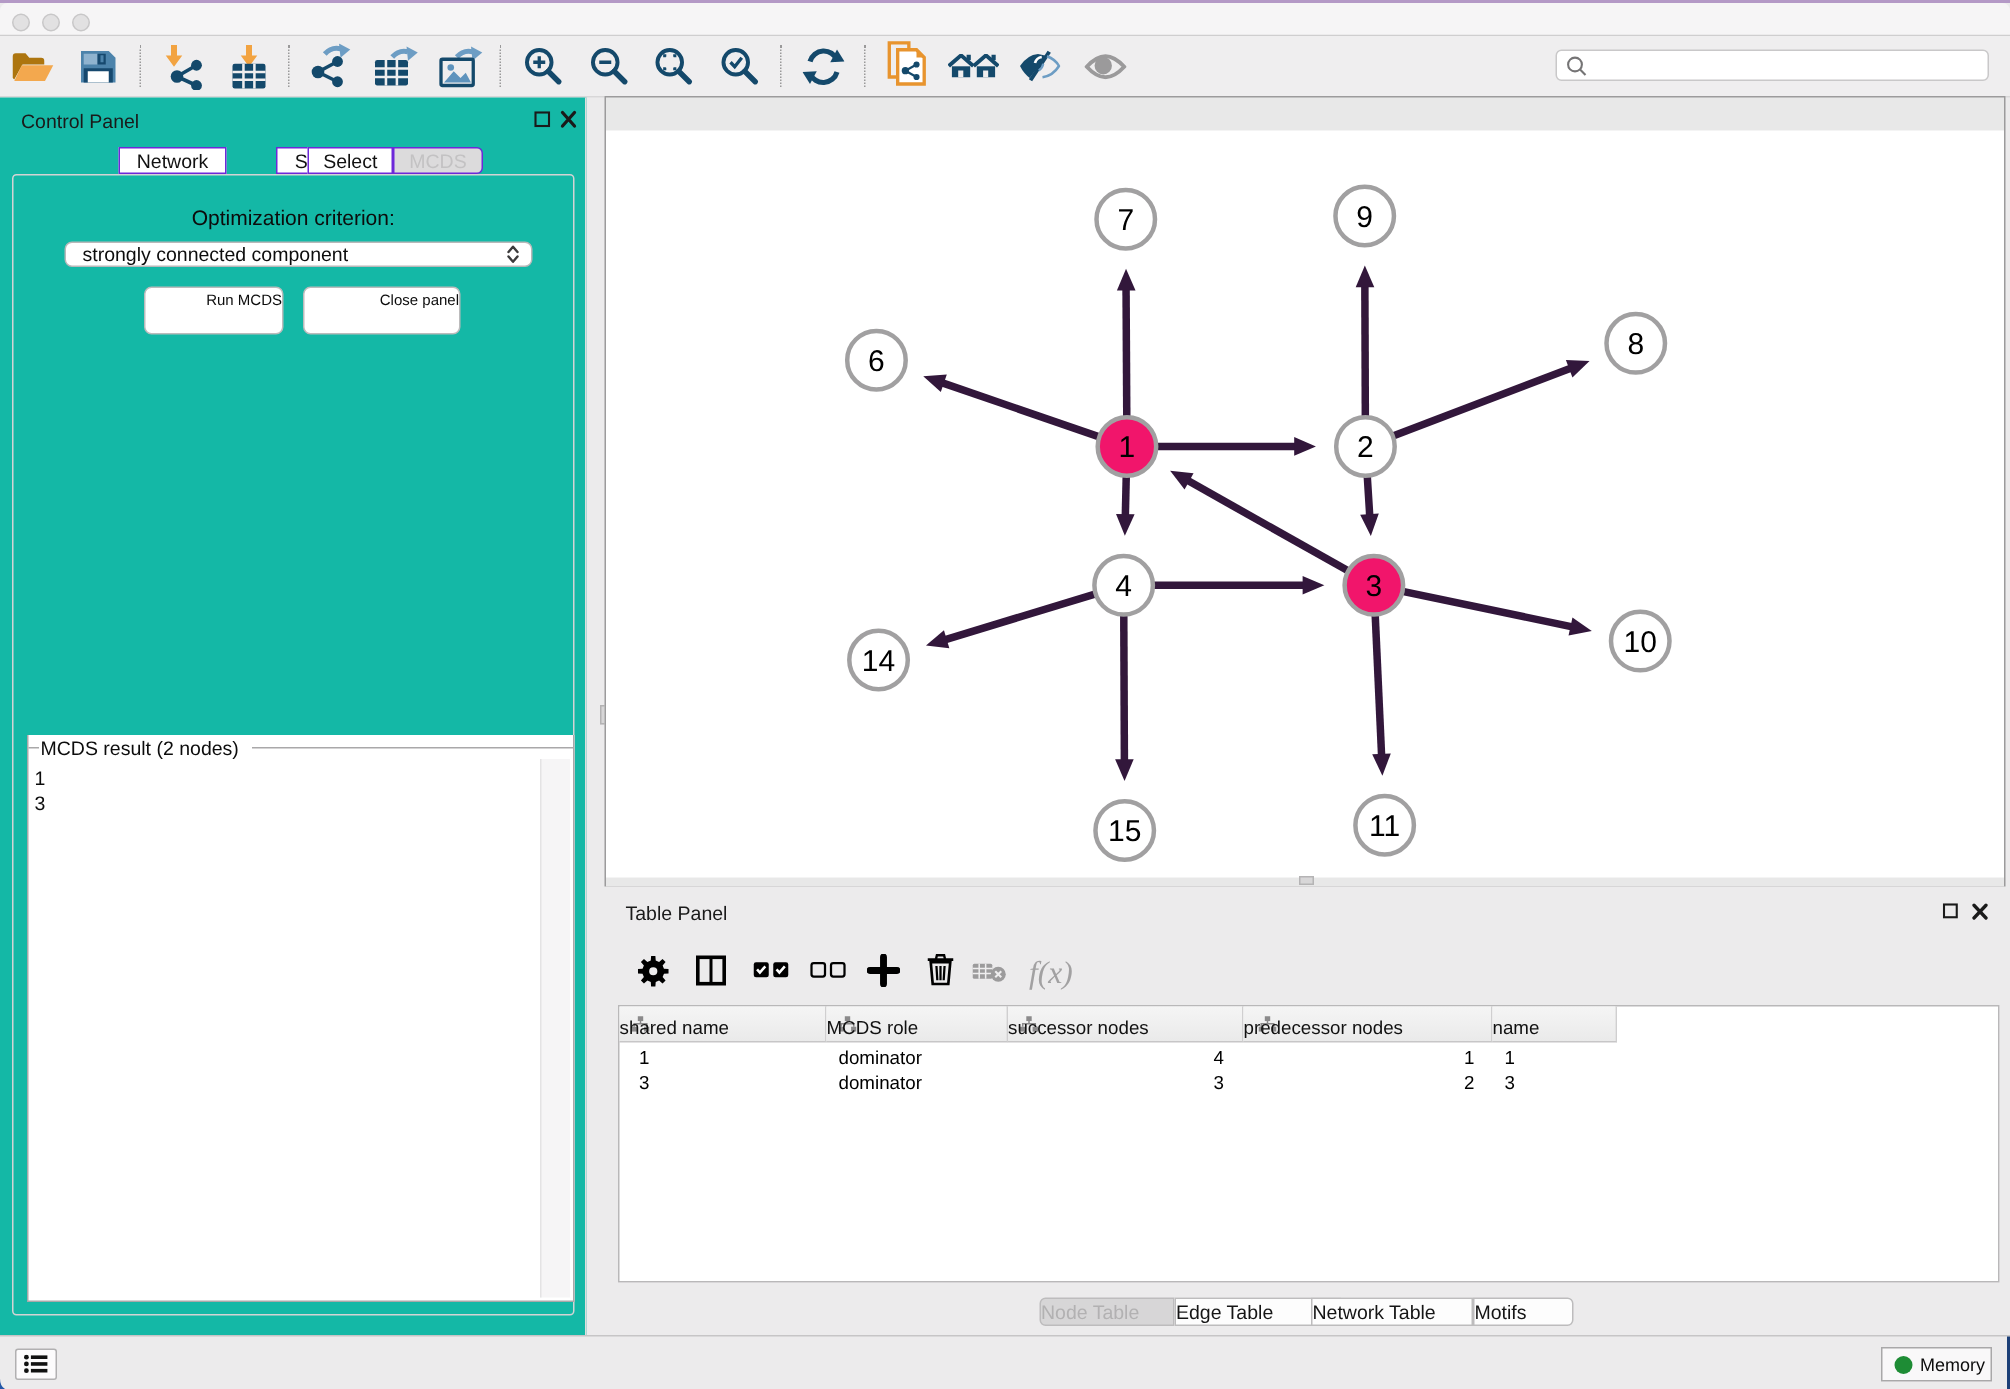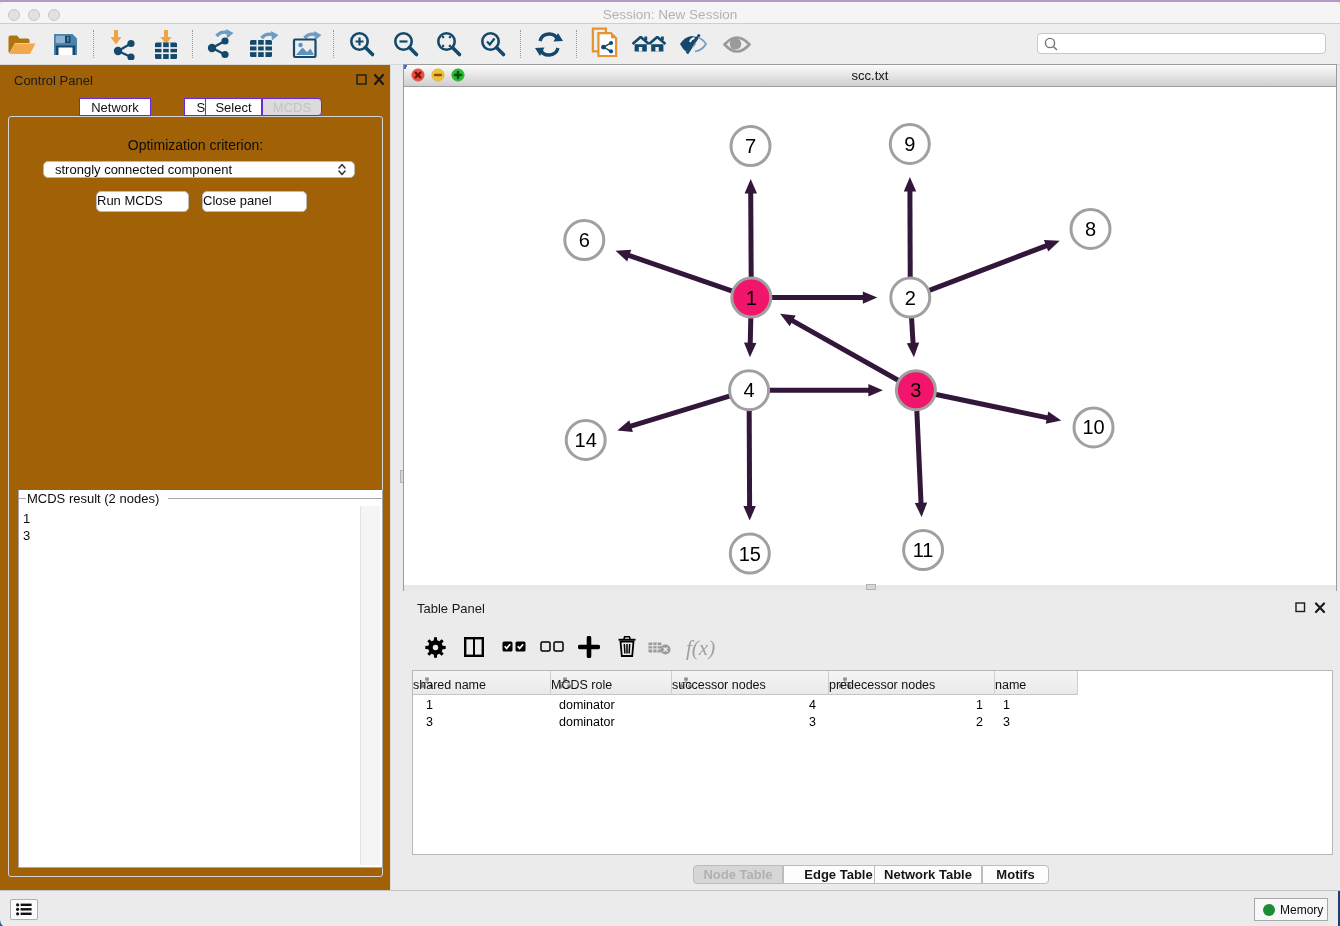--- a/index.html
+++ b/index.html
@@ -7,59 +7,58 @@
   .abs{position:absolute;}
   
   #purple{left:0;top:0;width:1340px;height:2px;background:#b499c6;}
   #titlebar{left:0;top:2px;width:1340px;height:20.5px;background:#f6f5f6;border-bottom:1.5px solid #cfcecf;border-top-left-radius:5px;border-top-right-radius:5px;}
   .tl{position:absolute;top:7px;width:12px;height:12px;border-radius:50%;background:#e2e1e2;border:1px solid #c8c7c8;box-sizing:border-box;}
   #apptitle{position:absolute;left:0;right:0;top:5px;text-align:center;font-size:13.5px;color:#b3b2b3;}
   #toolbar{left:0;top:24px;width:1340px;height:40px;background:#efeeef;border-bottom:1px solid #d8d7d8;}
   .sep{position:absolute;top:6px;height:28px;width:0;border-left:1px dotted #9a999a;}
   #searchbox{position:absolute;left:1037px;top:9px;width:289px;height:21px;background:#fff;border:1px solid #c9c8c9;border-radius:4px;box-sizing:border-box;}
   
-  #cpanel{left:0;top:65px;width:391px;height:825px;background:#a16207;border-right:1px solid #dededd;box-sizing:border-box;}
+  #cpanel{left:0;top:65px;width:391px;height:825px;background:#14b8a6;border-right:1px solid #dededd;box-sizing:border-box;}
   #cptitle{position:absolute;left:14px;top:8px;font-size:13px;color:#1a1a1a;}
   .tabrow{position:absolute;top:33px;left:79px;height:18px;}
   .tab{position:absolute;top:0;height:18px;background:#fff;border:1px solid #6d28d9;box-sizing:border-box;text-align:center;font-size:13px;color:#111;line-height:17px;}
   #cpcontent{position:absolute;left:8px;top:51px;width:375px;height:761px;border:1px solid #d4d3d4;border-radius:3px;box-sizing:border-box;}
   #optlabel{position:absolute;left:0;width:391px;top:72px;text-align:center;font-size:14px;color:#0c0c0c;}
   #dropdown{position:absolute;left:43px;top:96px;width:312px;height:17px;background:#fff;border:1px solid #b9b8b9;border-radius:5px;box-sizing:border-box;font-size:13px;color:#0c0c0c;line-height:15px;padding-left:11px;}
-  .cbtn{position:absolute;top:126px;height:21px;background:#fff;border:1px solid #bcbbbc;border-radius:5px;box-sizing:border-box;text-align:left;font-size:13px;color:#0c0c0c;line-height:18px;}
+  .cbtn{position:absolute;top:126px;height:32px;background:#fff;border:1px solid #bcbbbc;border-radius:5px;box-sizing:border-box;text-align:right;font-size:10px;color:#0c0c0c;line-height:18px;}
   #resultbox{position:absolute;left:18px;top:425px;width:365px;height:378px;background:#fff;border:1px solid #a9a8a9;border-top:none;box-sizing:border-box;}
   #resultlabel{position:absolute;left:8px;top:1px;font-size:13px;color:#0c0c0c;}
   .rbseg{position:absolute;top:8px;height:1px;background:#a9a8a9;}
   #resultlist{position:absolute;left:4px;top:21px;font-size:13px;color:#0c0c0c;line-height:16.5px;}
   #resultscroll{position:absolute;right:2px;top:16px;width:19px;bottom:2px;background:#f6f5f6;border-left:1px solid #e4e3e4;}
   
   #netwin{left:403px;top:64px;width:934px;height:528px;background:#e8e8e8;border:1.5px solid #9c9b9c;box-sizing:border-box;}
   #nettitle{position:absolute;left:0;top:0;right:0;height:21px;background:linear-gradient(#fbfbfb,#d0cfd0);border-bottom:1px solid #9e9d9e;}
   #netcanvas{position:absolute;left:0;top:22px;right:0;height:498px;background:#fff;}
   
   #tpanel{left:392px;top:591px;width:948px;height:299px;background:#ecebec;}
   
   #tptitle{position:absolute;left:25px;top:10px;font-size:13px;color:#1a1a1a;}
   #ttoolbar{position:absolute;left:0;top:33px;width:832px;height:42px;}
   #tablebox{position:absolute;left:20px;top:79px;width:921px;height:185px;background:#fff;border:1px solid #b9b8b9;box-sizing:border-box;}
   .thcell{position:absolute;top:0;height:24px;background:linear-gradient(#f5f5f5,#eaeaea);border-right:1px solid #d0cfd0;border-bottom:1px solid #c7c6c7;box-sizing:border-box;font-size:12.5px;color:#111;}
   .thlabel{position:absolute;left:0;right:0;top:7px;}
   .trow{position:absolute;height:17px;font-size:12.5px;color:#000;}
   .tcell{position:absolute;top:1px;}
-  .btab{position:absolute;top:274px;height:19px;background:#fdfdfd;border:1px solid #bdbcbd;box-sizing:border-box;font-size:13px;font-weight:bold;color:#151515;text-align:center;line-height:18px;}
+  .btab{position:absolute;top:274px;height:19px;background:#fdfdfd;border:1px solid #bdbcbd;box-sizing:border-box;font-size:13px;font-weight:normal;color:#151515;line-height:18px;}
   
   #statusbar{left:0;top:890px;width:1340px;height:36px;background:#ecebec;border-top:1px solid #c6c5c6;box-sizing:border-box;}
 </style>
 </head>
 <body>
 <div class="abs" id="purple"></div>
 <div class="abs" id="titlebar">
   <div class="tl" style="left:8px;"></div>
   <div class="tl" style="left:28px;"></div>
   <div class="tl" style="left:48px;"></div>
-  <div id="apptitle">Session: New Session</div>
 </div>
 <div class="abs" id="toolbar">
   <div class="sep" style="left:93px;"></div>
   <div class="sep" style="left:192px;"></div>
   <div class="sep" style="left:333px;"></div>
   <div class="sep" style="left:520px;"></div>
   <div class="sep" style="left:576px;"></div>
   <div id="toolicons">
     <svg class="abs" style="left:7px;top:9px;" width="30" height="22" viewBox="0 0 30 22">
       <path d="M1.5 4.5 Q1.5 2.5 3.5 2.5 L10 2.5 L12.5 5.5 L20.5 5.5 Q22.5 5.5 22.5 7.5 L22.5 10 L8 10 L2.5 20 L1.5 19 z" fill="#ad750f"></path>
@@ -228,36 +227,20 @@
     <div id="resultlist">1<br>3</div>
     <div id="resultscroll"></div>
   </div>
   <svg class="abs" style="left:355px;top:8px;" width="32" height="14" viewBox="0 0 32 14">
     <rect x="2" y="2" width="9" height="9" fill="none" stroke="#1a1a1a" stroke-width="1.4"></rect>
     <path d="M20 2 L28 11 M28 2 L20 11" stroke="#1a1a1a" stroke-width="2.2" stroke-linecap="round"></path>
   </svg>
 </div>
 <div class="abs" style="left:400px;top:470px;width:6px;height:13px;background:#d7d6d7;border:1px solid #b3b2b3;box-sizing:border-box;"></div>
 <div class="abs" id="netwin">
-  <div id="nettitle">
-    <svg width="14" height="14" viewBox="0 0 14 14" style="position:absolute;left:7px;top:3px;">
-      <circle cx="7" cy="7" r="6.1" fill="#ec5044" stroke="#da4339" stroke-width="0.8"></circle>
-      <path d="M4.6 4.6 L9.4 9.4 M9.4 4.6 L4.6 9.4" stroke="#7e110a" stroke-width="2.2" stroke-linecap="round"></path>
-    </svg>
-    <svg width="14" height="14" viewBox="0 0 14 14" style="position:absolute;left:27px;top:3px;">
-      <circle cx="7" cy="7" r="6.1" fill="#f3c136" stroke="#e2ae29" stroke-width="0.8"></circle>
-      <path d="M4 7 L10 7" stroke="#845607" stroke-width="2.4" stroke-linecap="round"></path>
-    </svg>
-    <svg width="14" height="14" viewBox="0 0 14 14" style="position:absolute;left:47px;top:3px;">
-      <circle cx="7" cy="7" r="6.1" fill="#23bd32" stroke="#1ea32b" stroke-width="0.8"></circle>
-      <path d="M4 7 L10 7 M7 4 L7 10" stroke="#0a520f" stroke-width="2.4" stroke-linecap="round"></path>
-    </svg>
-    <div style="position:absolute;left:0;right:0;top:3px;text-align:center;font-size:13px;color:#111;">scc.txt</div>
-    <div style="position:absolute;left:0;top:0;width:3px;height:4px;border-left:2px solid #3a6fd8;border-top:2px solid #3a6fd8;box-sizing:border-box;"></div>
-  </div>
   <div id="netcanvas">
   <svg id="graph" width="933" height="498" viewBox="0 0 933 498" style="position:absolute;left:1px;top:1px;">
   <g stroke="#32173b" stroke-width="5">
   <line x1="346.3" y1="209.6" x2="345.7" y2="103.6"></line>
   <line x1="346.3" y1="209.6" x2="222.3" y2="166.9"></line>
   <line x1="346.3" y1="209.6" x2="459.8" y2="209.6"></line>
   <line x1="346.3" y1="209.6" x2="345.2" y2="256.7"></line>
   <line x1="505.3" y1="209.6" x2="504.9" y2="101.5"></line>
   <line x1="505.3" y1="209.6" x2="643.0" y2="157.1"></line>
   <line x1="505.3" y1="209.6" x2="508.2" y2="256.8"></line>

